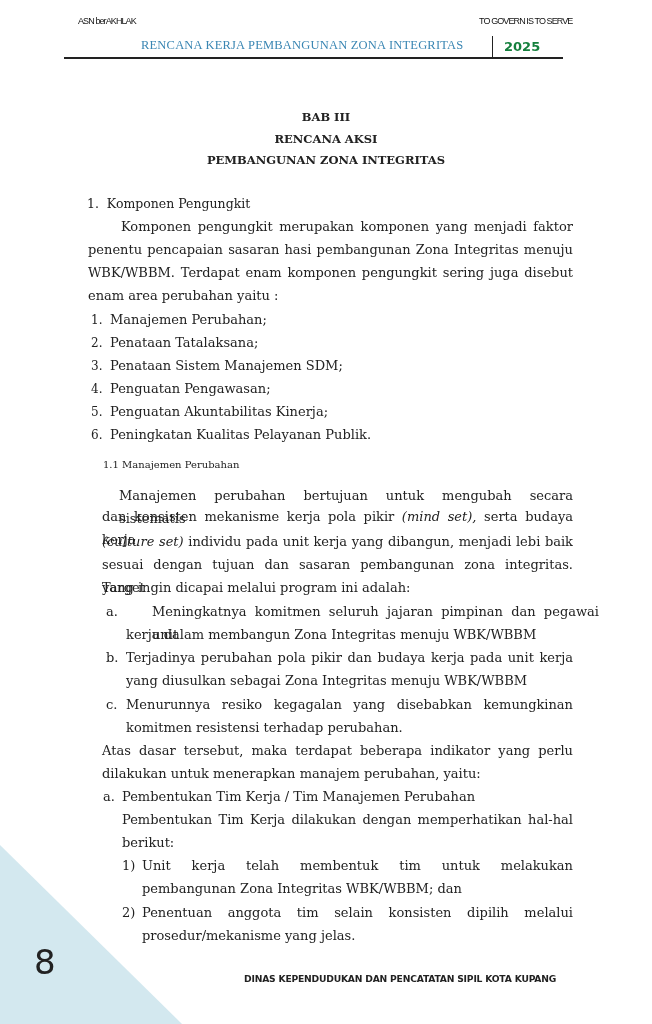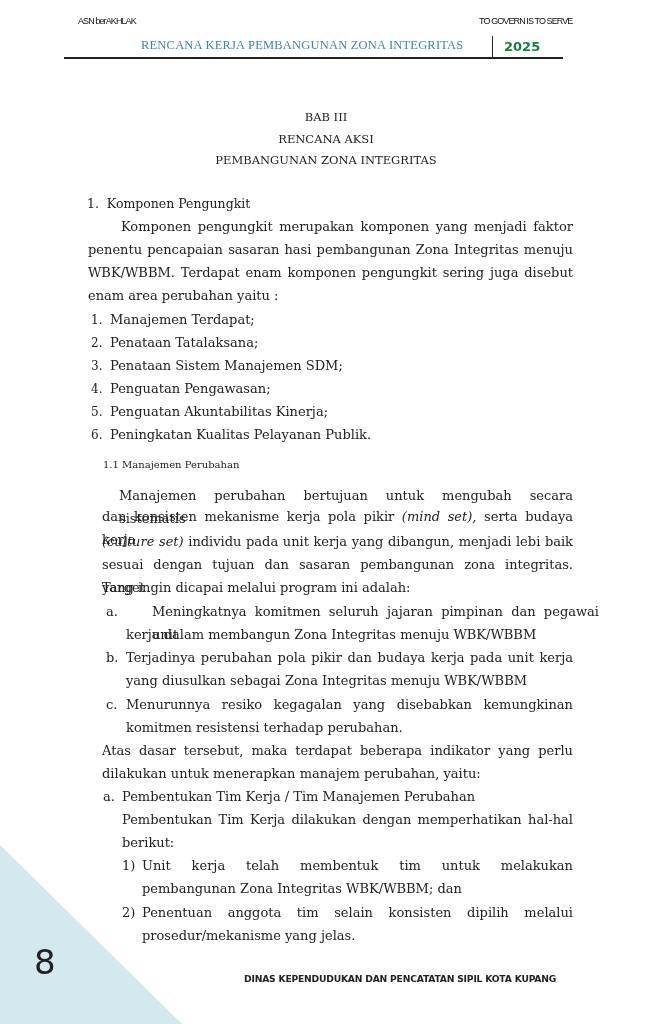--- a/index.html
+++ b/index.html
@@ -2,21 +2,21 @@
 <html><head>
 <meta charset="utf-8">
 <style>
   html, body { margin:0; padding:0; }
   body { width:652px; height:1024px; position:relative; overflow:hidden; background:#ffffff; font-family:"DejaVu Serif", serif; color:#222; }
   .abs { position:absolute; }
   .tiny-sans { font-family:"Liberation Sans", sans-serif; font-size:9px; letter-spacing:-0.9px; color:#111; }
   .hdr-title { font-family:"Liberation Serif", serif; font-size:12.5px; color:#3a86b3; letter-spacing:0.2px; }
   .hdr-year { font-family:"DejaVu Sans", sans-serif; font-weight:bold; font-size:13px; color:#15803d; }
   .rule { background:#222; }
-  .center-bold { font-family:"DejaVu Serif", serif; font-weight:normal; font-size:11.5px; text-align:center; width:652px; left:0; }
+  .center-bold { font-family:"DejaVu Serif", serif; font-weight:bold; font-size:11.5px; text-align:center; width:652px; left:0; }
   .line { font-size:13px; line-height:23px; white-space:nowrap; }
   .just { text-align:justify; text-align-last:justify; white-space:normal; }
   .bold { font-weight:normal;margin-left:19px; }
   .it { font-style:italic; }
   .triangle { left:0; top:845px; width:0; height:0; border-left:182px solid #d3e8ef; border-top:179px solid transparent; }
   .page-num { font-family:"DejaVu Sans", sans-serif; font-size:34px; color:#222; left:34px; top:942px; }
   .footer { font-family:"DejaVu Sans", sans-serif; font-weight:bold; font-size:9.2px; color:#222; letter-spacing:-0.2px; }
 </style>
 </head>
 <body>
@@ -32,21 +32,21 @@
 <div class="abs center-bold" style="top:132px;">RENCANA AKSI</div>
 <div class="abs center-bold" style="top:153px;">PEMBANGUNAN ZONA INTEGRITAS</div>
 
 <div class="abs line bold" style="left:68px; top:192px; font-size:12.5px; white-space:pre;">1.  Komponen Pengungkit</div>
 <div class="abs line just" style="left:121px; top:215px; width:452px;">Komponen pengungkit merupakan komponen yang menjadi faktor</div>
 <div class="abs line just" style="left:88px; top:238px; width:485px;">penentu pencapaian sasaran hasi pembangunan Zona Integritas menuju</div>
 <div class="abs line just" style="left:88px; top:261px; width:485px;">WBK/WBBM. Terdapat enam komponen pengungkit sering juga disebut</div>
 <div class="abs line" style="left:88px; top:284px;">enam area perubahan yaitu :</div>
 
 <div>
-  <div class="abs line" style="left:91px; top:308px;"><span style="display:inline-block;width:19px;font-size:12px;">1.</span><span>Manajemen Terdapat;</span></div>
+  <div class="abs line" style="left:91px; top:308px;"><span style="display:inline-block;width:19px;font-size:12px;">1.</span><span>Manajemen Perubahan;</span></div>
   <div class="abs line" style="left:91px; top:331px;"><span style="display:inline-block;width:19px;font-size:12px;">2.</span><span>Penataan Tatalaksana;</span></div>
   <div class="abs line" style="left:91px; top:354px;"><span style="display:inline-block;width:19px;font-size:12px;">3.</span><span>Penataan Sistem Manajemen SDM;</span></div>
   <div class="abs line" style="left:91px; top:377px;"><span style="display:inline-block;width:19px;font-size:12px;">4.</span><span>Penguatan Pengawasan;</span></div>
   <div class="abs line" style="left:91px; top:400px;"><span style="display:inline-block;width:19px;font-size:12px;">5.</span><span>Penguatan Akuntabilitas Kinerja;</span></div>
   <div class="abs line" style="left:91px; top:423px;"><span style="display:inline-block;width:19px;font-size:12px;">6.</span><span>Peningkatan Kualitas Pelayanan Publik.</span></div>
 </div>
 
 <div class="abs line bold" style="left:84px; top:453px; font-size:10px;">1.1 Manajemen Perubahan</div>
 
 <div class="abs line just" style="left:119px; top:484px; width:454px;">Manajemen perubahan bertujuan untuk mengubah secara sistematis</div>

